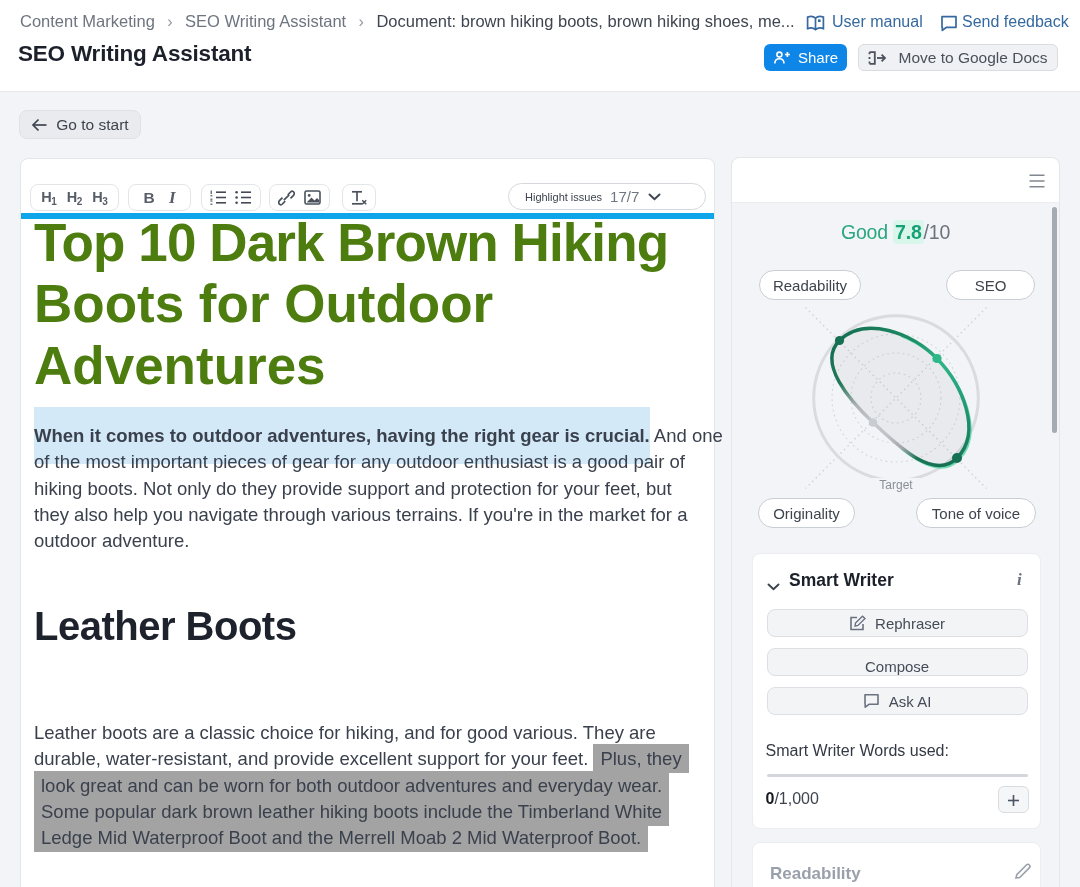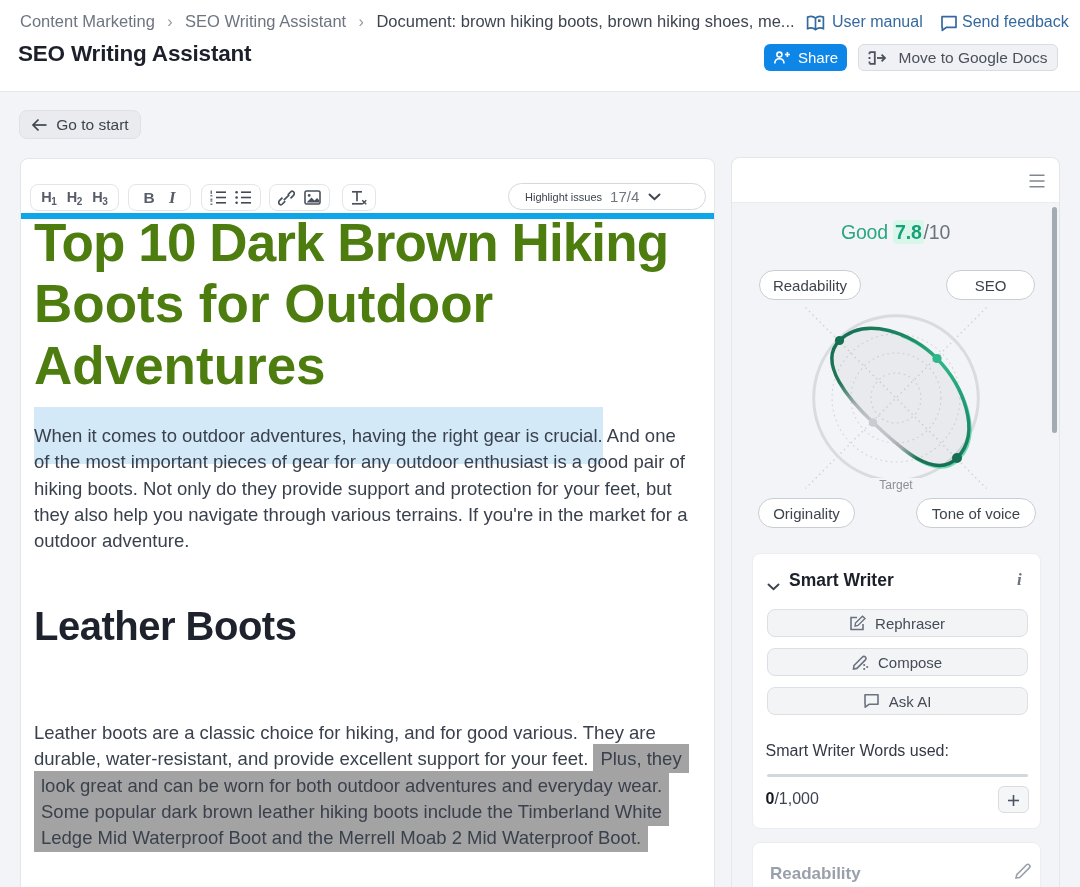--- a/index.html
+++ b/index.html
@@ -24,21 +24,21 @@
   #toolbar { position:absolute; left:0; top:16px; width:693px; height:44px; border-bottom:6px solid #0ea5e9; background:#fff; border-radius:8px 8px 0 0;text-align:right; }
   .tgroup { position:absolute; top:9px; height:27px; border:1px solid #e3e5e9; border-radius:8px; background:#fff; display:flex; align-items:center; justify-content:space-evenly; color:#434a55; }
   .hbtn { font-size:14.5px; font-weight:bold; color:#575d68; letter-spacing:-0.5px;}
   .hbtn sub { font-size:10px; font-weight:bold; vertical-align:-3px; }
   .ddl { position:absolute; left:487px; top:8px; width:198px; height:27px; border:1px solid #d5d8dd; border-radius:14px; background:#fff; display:flex; align-items:center; }
 
   
   .doctitle { position:absolute; left:13px; font-size:53px; line-height:61px; font-weight:bold; color:#4d7c0f; letter-spacing:-1.2px; white-space:nowrap; }
   .docp { position:absolute; left:13px; font-size:18.5px; color:#3a414d; }
   .docp .ln { height:26.3px; white-space:nowrap; }
-  .hlb { background:#d3e9f8; padding:18px 0; }
+  .hlb { background:#d3e9f8; padding:18px 0;font-weight:bold; }
   .hlp { background:#a3a3a3; padding:4px 7px; }
   .h2t { position:absolute; left:13px; font-size:40px; font-weight:bold; color:#1d222c; letter-spacing:-0.5px; white-space:nowrap; }
 
   
   #sidebar { position:absolute; left:731px; top:157px; width:329px; height:741px; background:#f3f4f7; border:1px solid #e4e6ea; border-radius:8px 8px 0 0; overflow:hidden; }
   #sbhead { position:absolute; left:0; top:0; width:327px; height:45px; background:#fff; border-bottom:1px solid #eaecef; border-radius:8px 8px 0 0; }
   #score { position:absolute; left:0; top:63px; width:327px; text-align:center; font-size:19.5px; letter-spacing:-0.2px; color:#6c737e; }
   #score .good { color:#2aa77e; }
   #score b { color:#17a176; background:#d9f6eb; border-radius:4px; padding:1px 2px;margin-top:16px; }
   .pill { position:absolute; height:30px; background:#fff; border:1px solid #c9cdd4; border-radius:15px; font-size:15px; color:#3e444e; display:flex; align-items:center; justify-content:center; }
@@ -157,21 +157,21 @@
             <line x1="1" y1="13.8" x2="11" y2="13.8"></line>
           </g>
           <g stroke-width="1.5">
             <line x1="11.2" y1="10.2" x2="15.2" y2="14.2"></line>
             <line x1="15.2" y1="10.2" x2="11.2" y2="14.2"></line>
           </g>
         </svg>
     </div>
     <div class="ddl">
       <span style="font-size:11px; color:#3c434e; margin-left:16px;">Highlight issues</span>
-      <span style="font-size:15px; color:#6f767f; margin-left:8px;">17/4</span>
+      <span style="font-size:15px; color:#6f767f; margin-left:8px;">17/7</span>
       <svg style="margin-left:9px;" width="13" height="8" viewBox="0 0 13 8" fill="none" stroke="#3c434e" stroke-width="1.9" stroke-linecap="round">
           <path d="M1.5 1.5 L6.5 6.3 L11.5 1.5"></path>
         </svg>
     </div>
   </div>
 
   <div class="doctitle" style="top:52.7px; letter-spacing:-0.9px;">Top 10 Dark Brown Hiking</div>
   <div class="doctitle" style="top:114.2px; letter-spacing:0px;">Boots for Outdoor</div>
   <div class="doctitle" style="top:175.7px; letter-spacing:0px;">Adventures</div>
 
@@ -270,21 +270,21 @@
     </div>
     <div class="abs" style="left:36px; top:15.5px; font-size:17.5px; font-weight:bold; color:#1b202a;">Smart Writer</div>
     <div class="abs" style="left:264px; top:16px; font-family:'Liberation Serif'; font-style:italic; font-weight:bold; font-size:17px; color:#6a7280;">i</div>
     <div class="swbtn" style="top:55px;">
       <svg width="17" height="17" viewBox="0 0 17 17" fill="none" stroke="#6b7280" stroke-width="1.6">
           <path d="M14 9 V14.5 H2 V2.5 H8"></path>
           <path d="M6.5 8 L13.5 1.2 L16 3.6 L9 10.4 L6 11 Z" stroke-width="1.4"></path>
         </svg>
       <span>Rephraser</span>
     </div>
-    <div class="swbtn" style="top:94px;">
+    <div class="swbtn" style="top:94px;flex-direction:column;">
       <svg width="17" height="17" viewBox="0 0 17 17" fill="none" stroke="#6b7280" stroke-width="1.6">
           <path d="M2 11.5 L10.5 3 C11.3 2.2 12.6 2.2 13.4 3 C14.2 3.8 14.2 5.1 13.4 5.9 L4.9 14.4 L1.5 15 Z"></path>
           <g fill="#6b7280" stroke="none">
             <circle cx="12.2" cy="11" r="1.1"></circle>
             <circle cx="15.2" cy="13" r="1.1"></circle>
             <circle cx="12.2" cy="15" r="1.1"></circle>
           </g>
         </svg>
       <span>Compose</span>
     </div>

